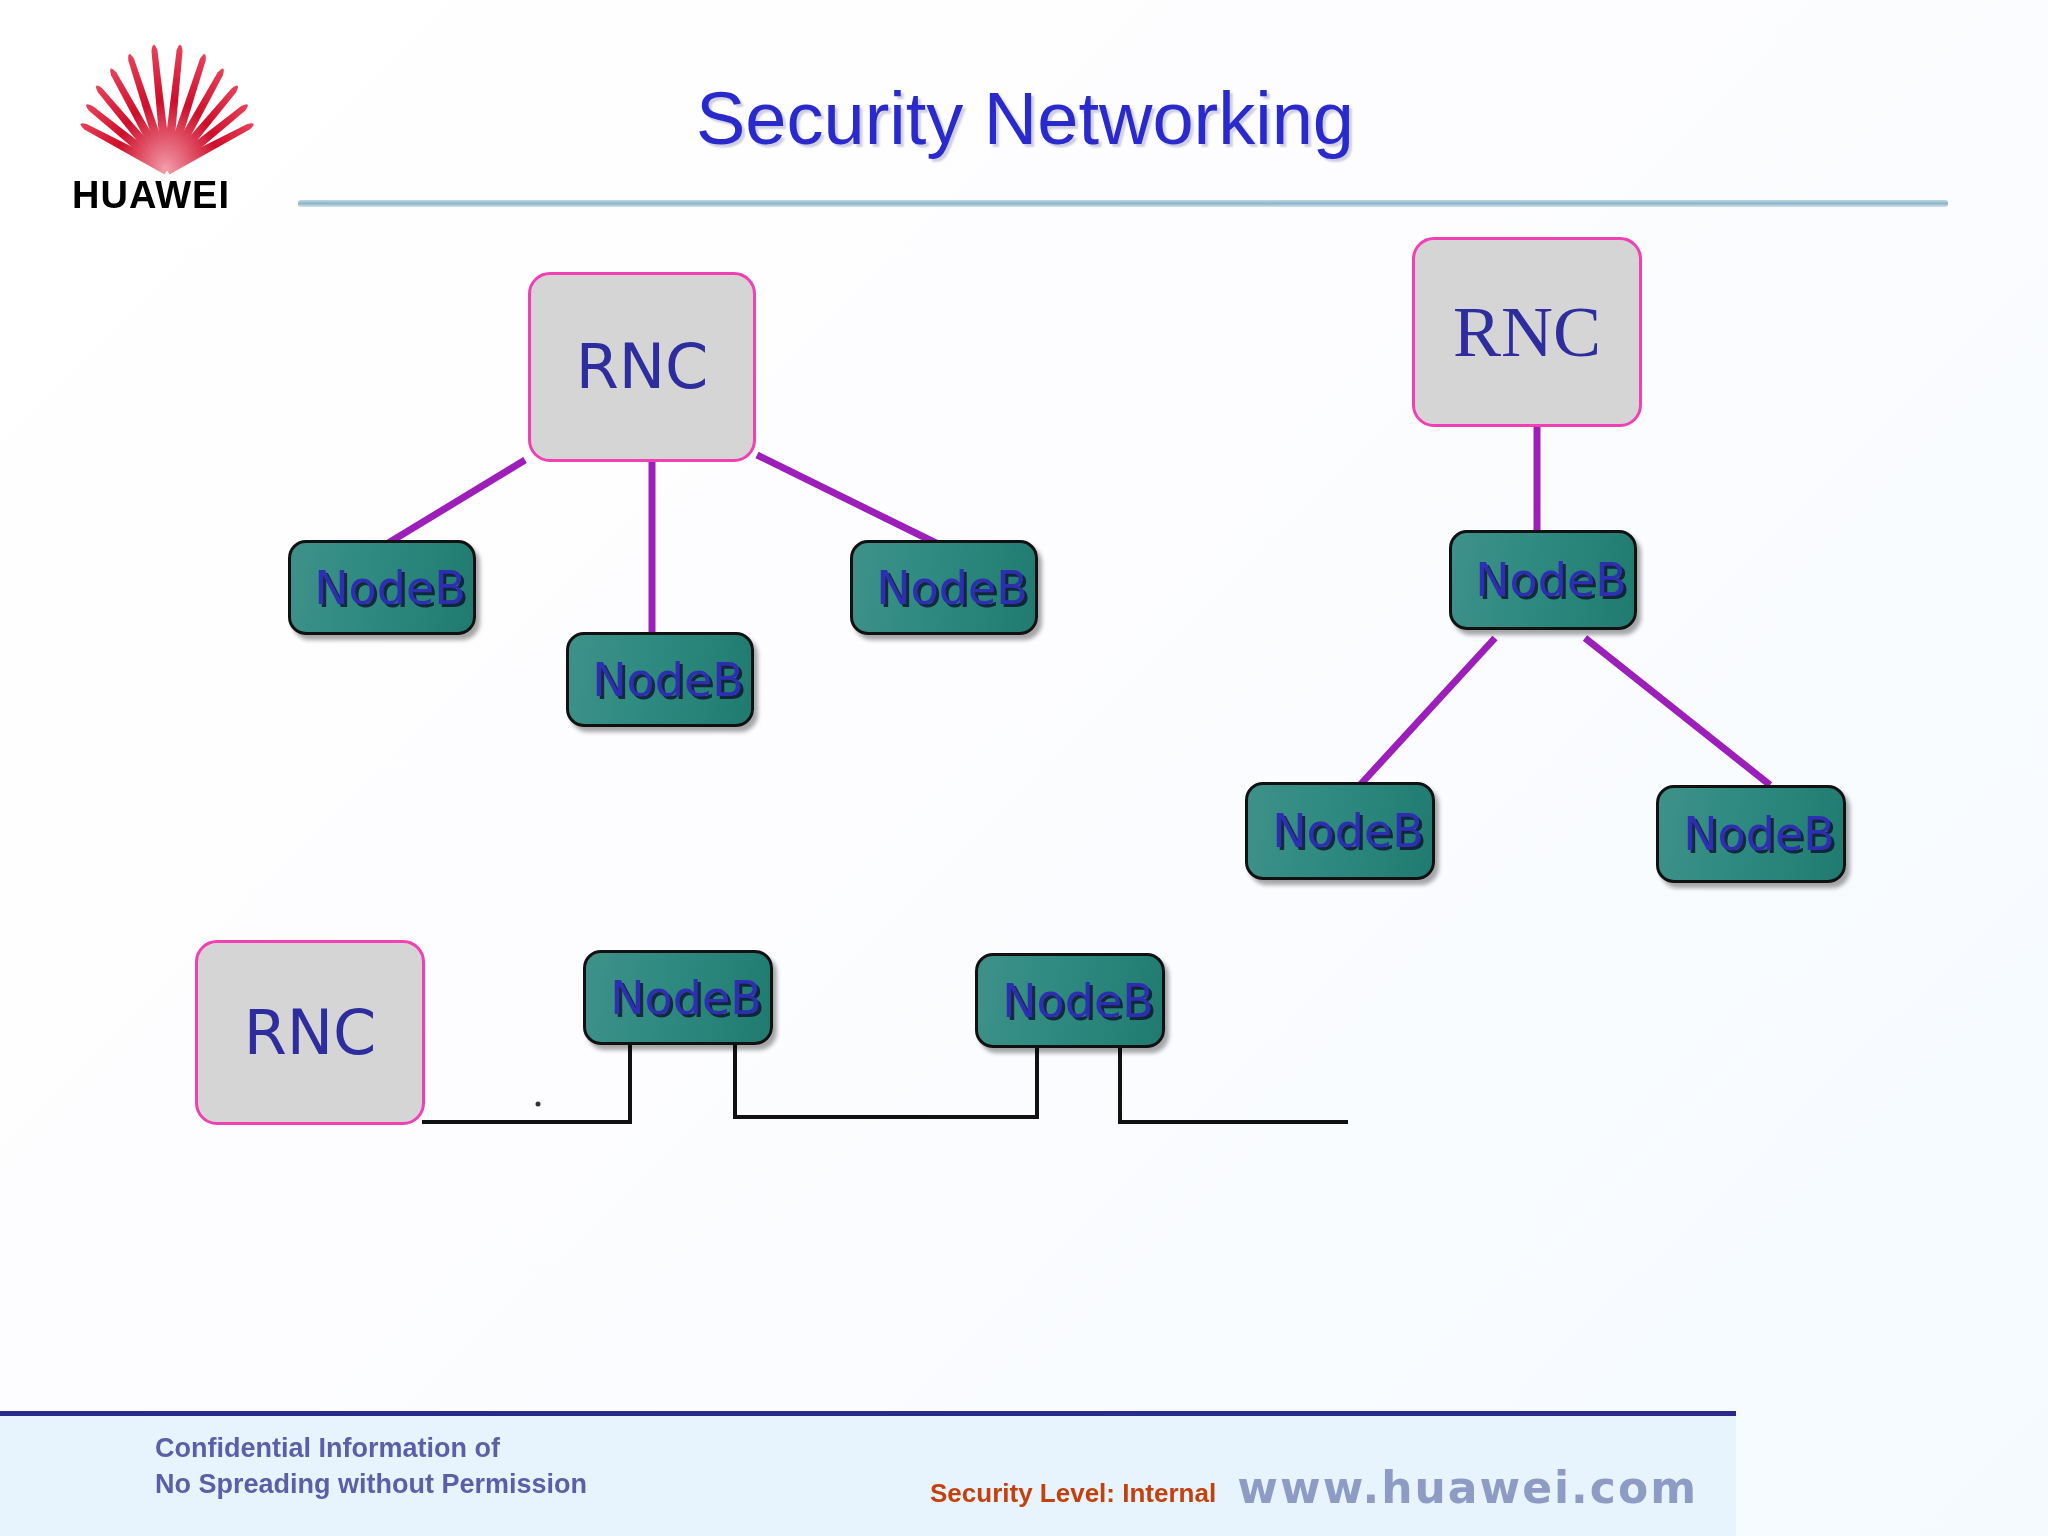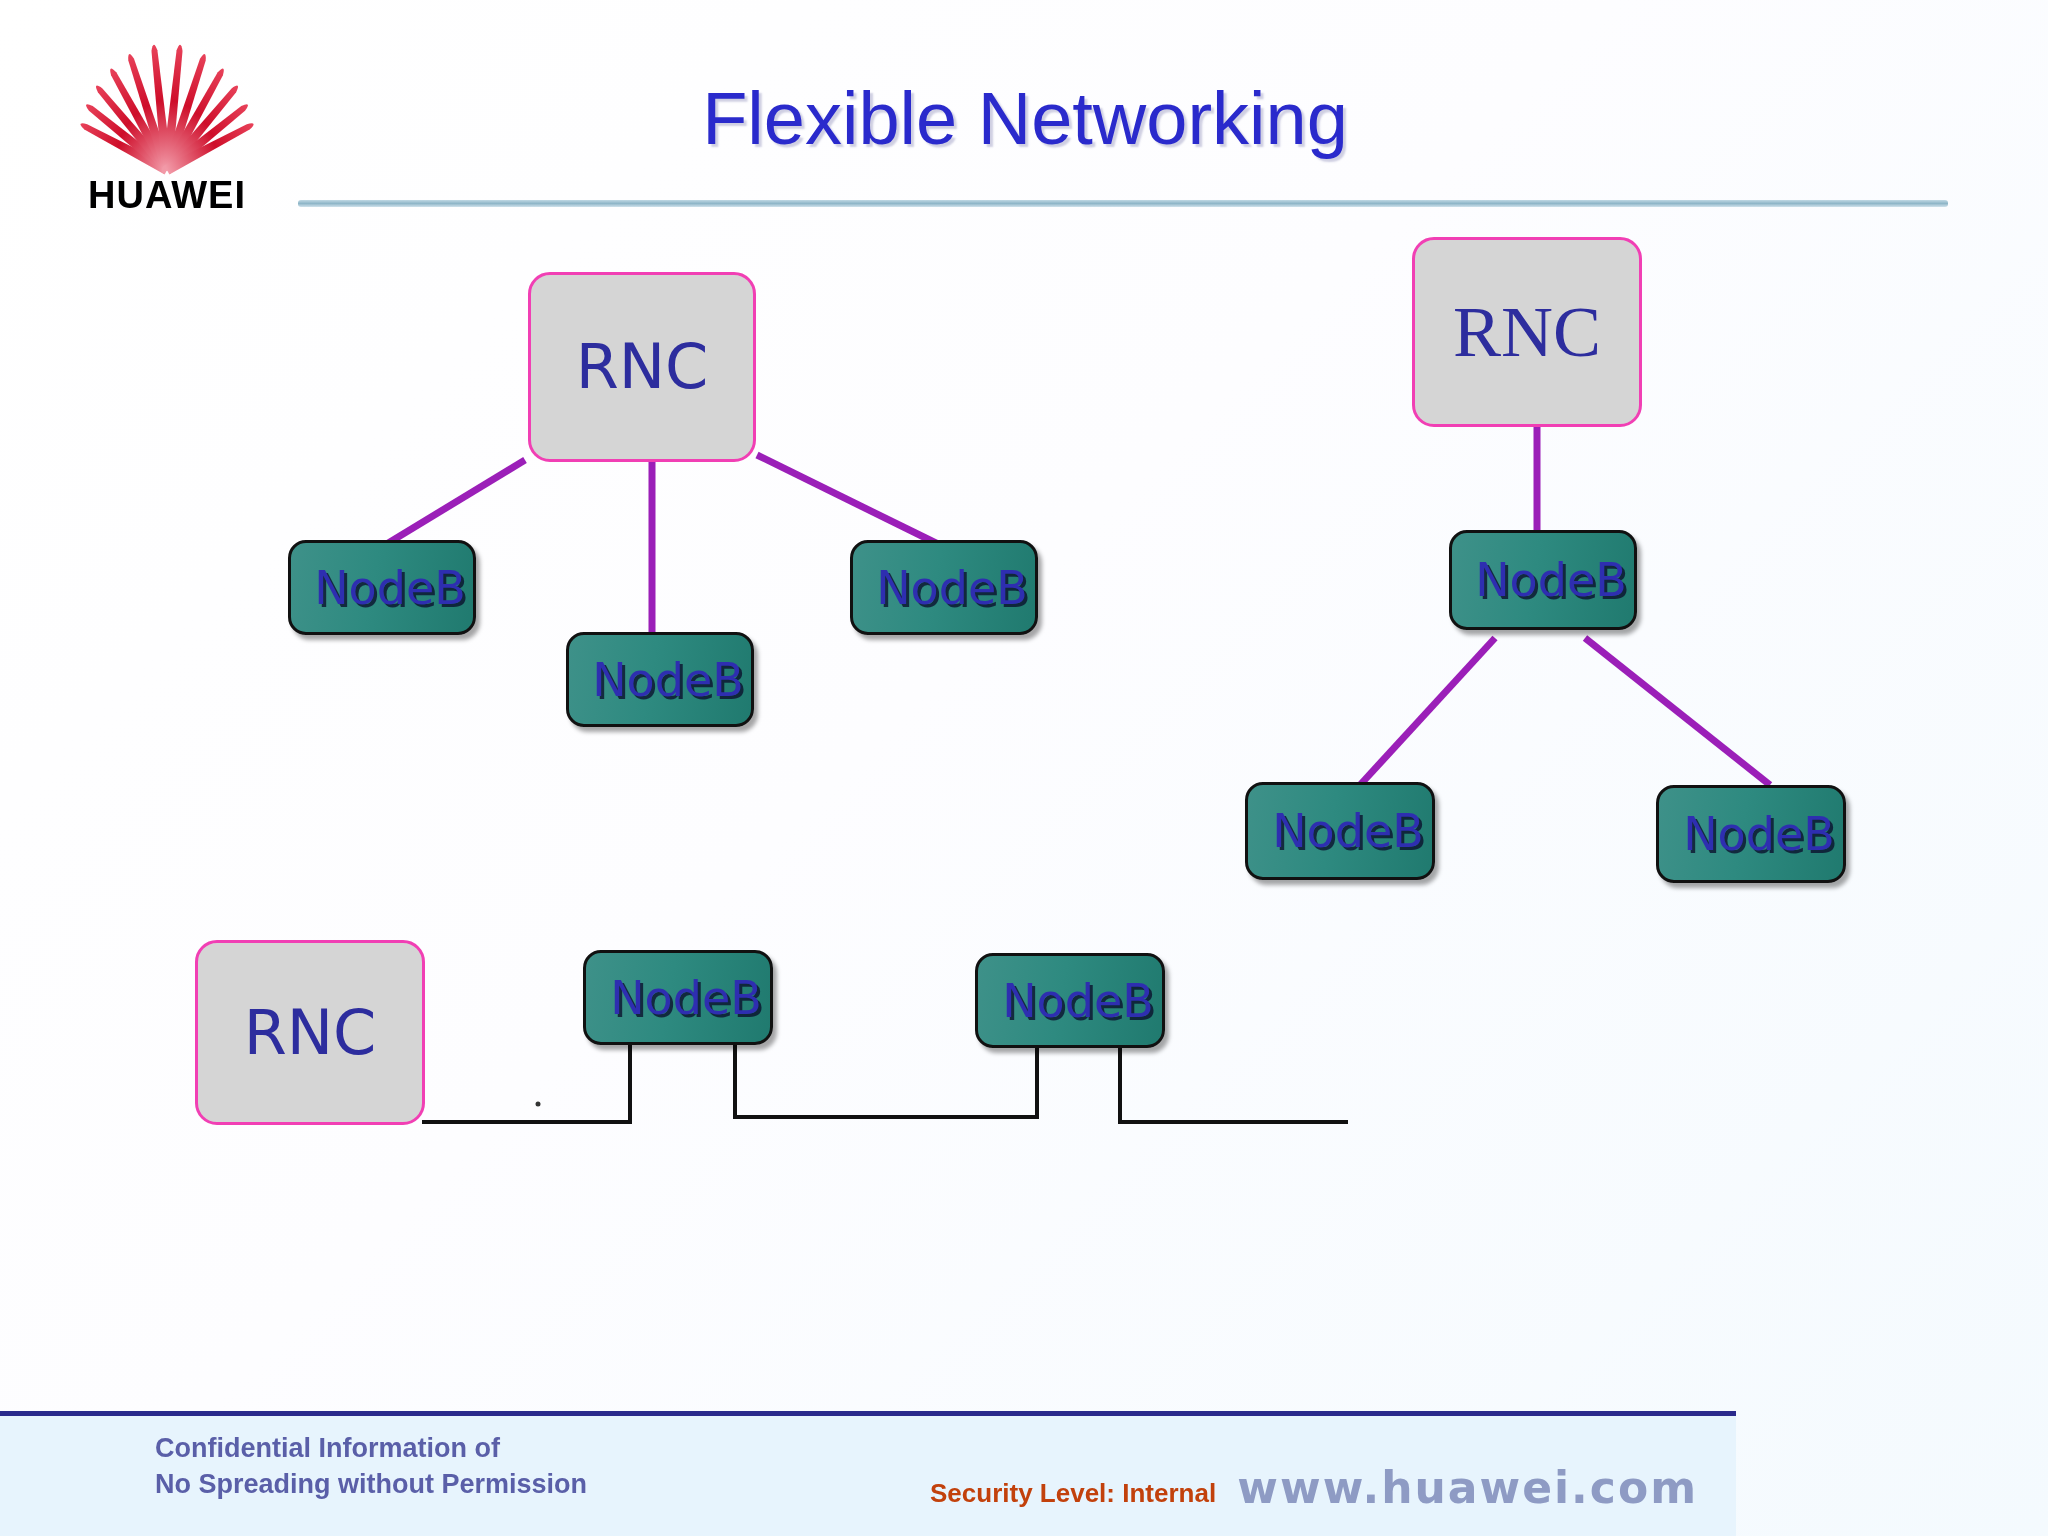--- a/index.html
+++ b/index.html
@@ -30,21 +30,20 @@
     position: absolute;
     left: 0; top: 0;
     width: 190px;
     height: 140px;
   }
   .logo-text {
     position: absolute;
     left: 0;
     top: 140px;
     width: 190px;
-    text-align: center;
     font-family: "Liberation Sans", sans-serif;
     font-weight: bold;
     font-size: 38px;
     letter-spacing: 1px;
     color: #000000;
     line-height: 1;
   }
 
   
   .slide-title {
@@ -206,21 +205,21 @@
             <path d="M -5 0 L -3 -98 Q 0 -110 3 -98 L 5 0 Z" fill="url(#pet)"></path>
           </g>
         <g transform="rotate(62)">
             <path d="M -5 0 L -3 -92 Q 0 -104 3 -92 L 5 0 Z" fill="url(#pet)"></path>
           </g>
       </g>
     </svg>
     <div class="logo-text">HUAWEI</div>
   </div>
 
-  <div class="slide-title">Flexible Networking</div>
+  <div class="slide-title">Security Networking</div>
   <div class="header-rule"></div>
 
   <svg id="connectors">
     <g stroke="#9B1FB8" stroke-width="7" fill="none" stroke-linecap="butt">
 
       <line x1="525" y1="460" x2="385" y2="545"></line>
       <line x1="652" y1="460" x2="652" y2="635"></line>
       <line x1="757" y1="455" x2="940" y2="545"></line>
 
       <line x1="1537" y1="425" x2="1537" y2="535"></line>

